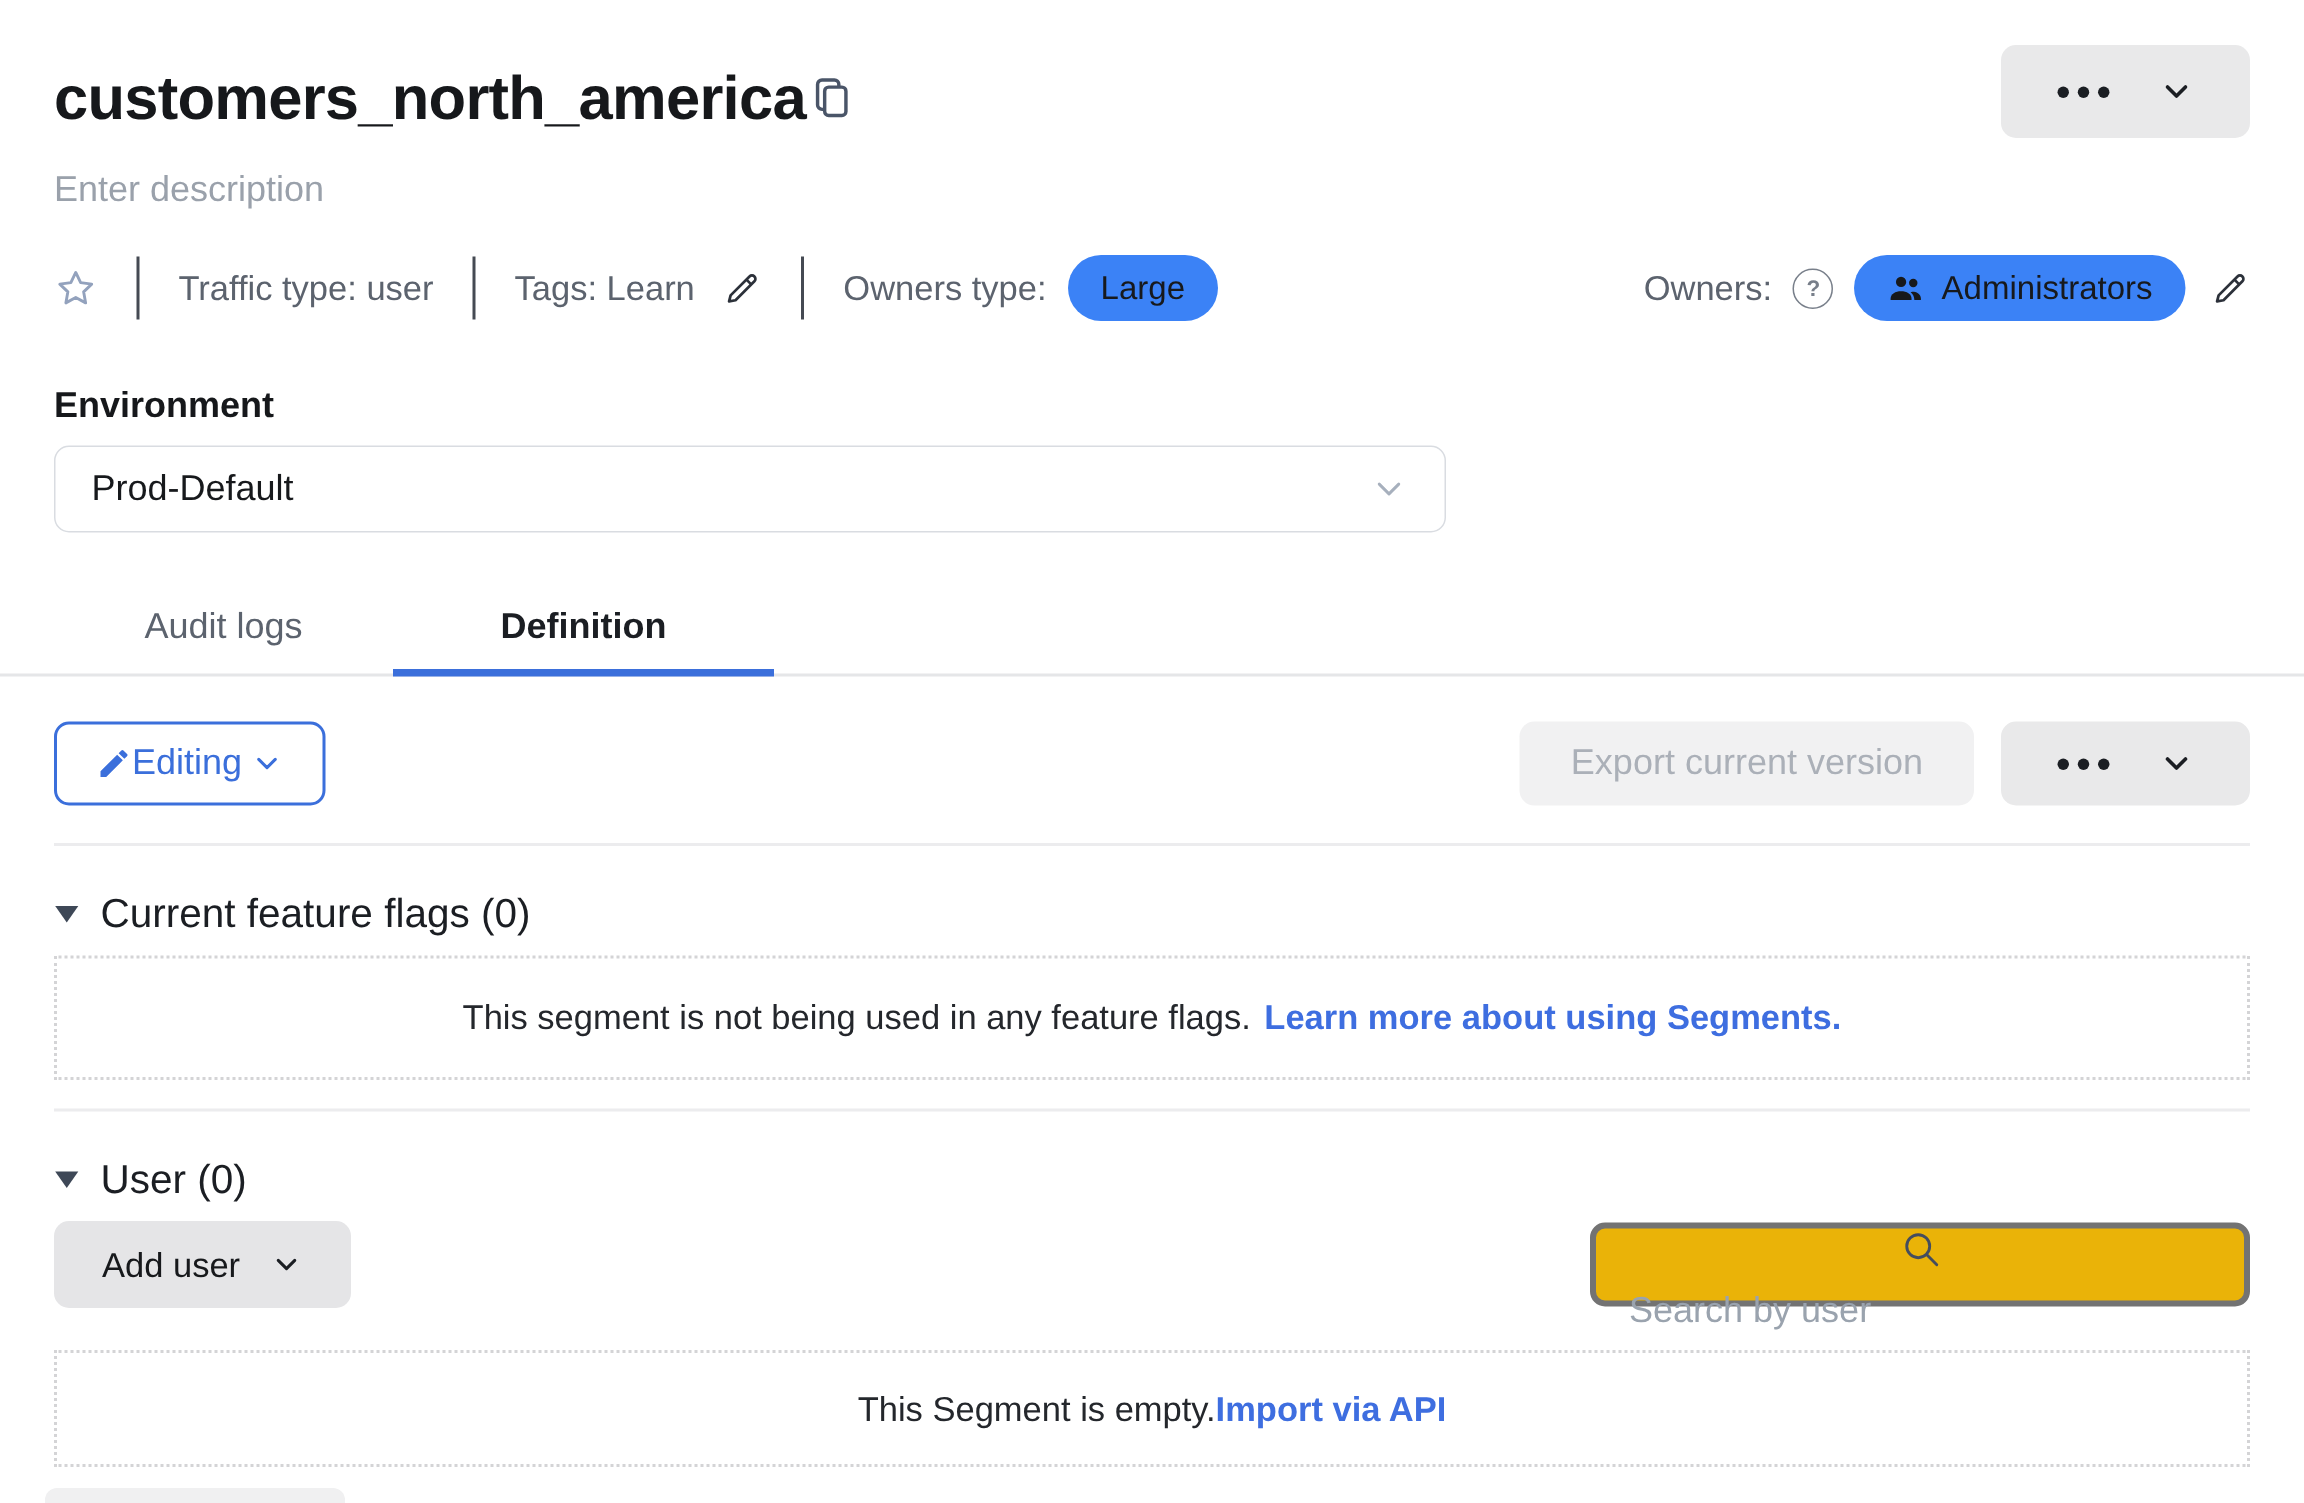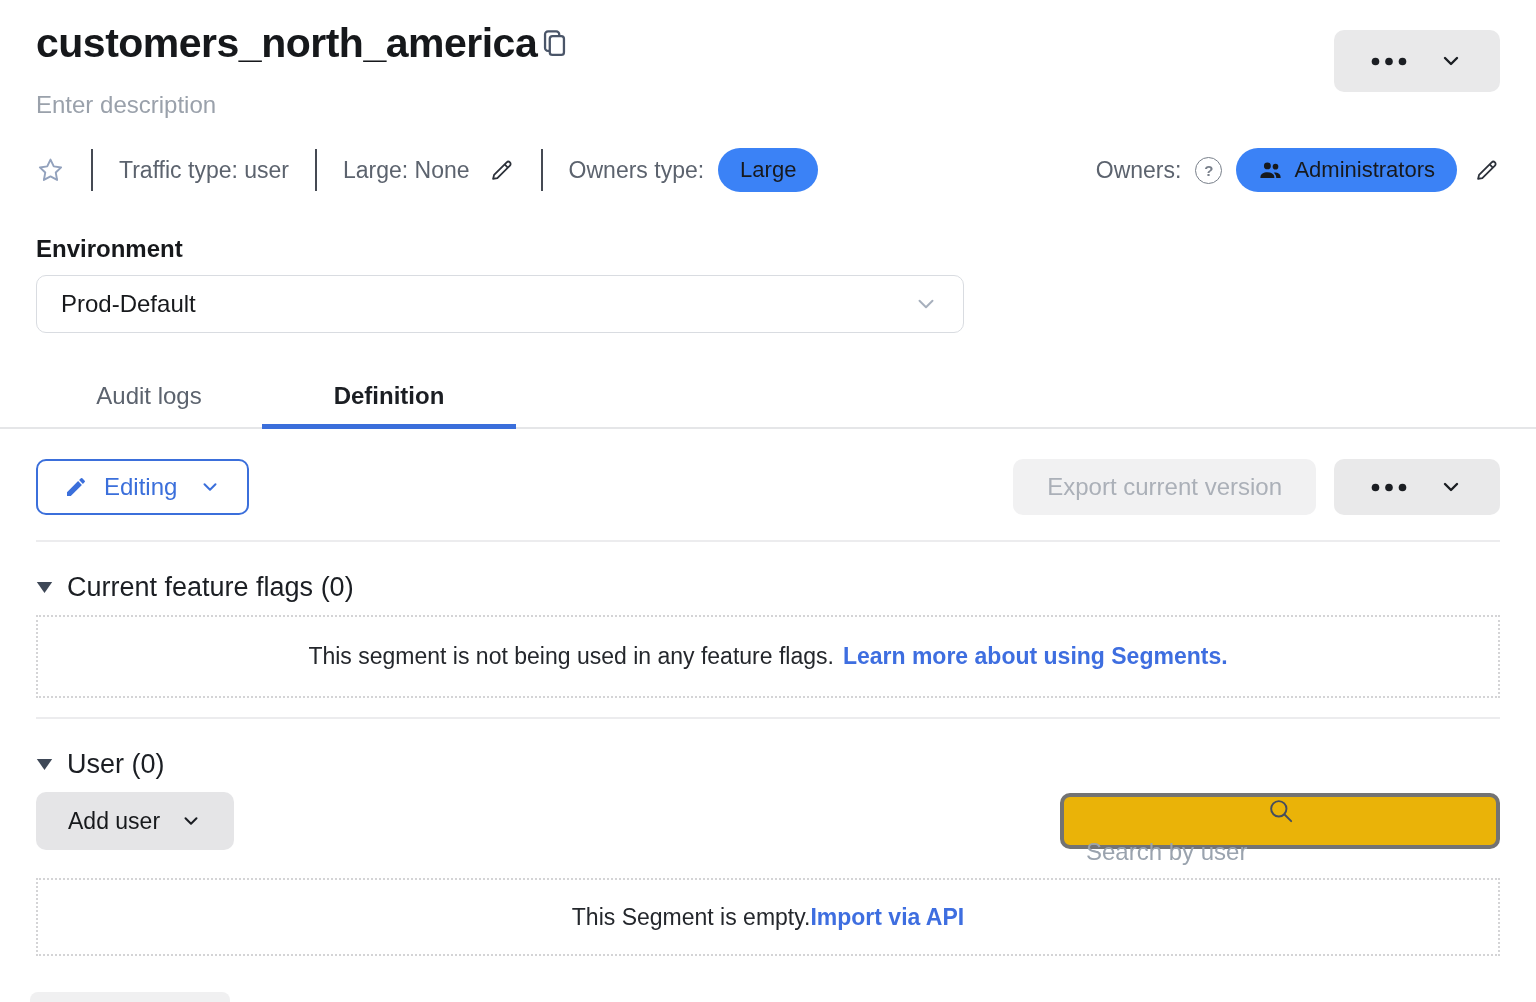--- a/index.html
+++ b/index.html
@@ -5,21 +5,21 @@
   * { box-sizing: border-box; }
   html,body { margin:0; padding:0; }
   body {
     width:1536px; height:1002px; background:#ffffff; overflow:hidden; position:relative;
     font-family:"Liberation Sans","DejaVu Sans",sans-serif; color:#17191c;
     -webkit-font-smoothing:antialiased;
   }
   .px { padding-left:36px; padding-right:36px; }
 
   
-  .title-row { display:flex; align-items:center; gap:4px; padding-top:20px; }
+  .title-row { display:flex; align-items:center; gap:4px; padding-top:42px; }
   .page-title { margin:0; font-size:41px; font-weight:700; letter-spacing:-0.5px; color:#16181b; }
   .icon-btn { background:none; border:none; padding:0; cursor:pointer; display:inline-flex; align-items:center; }
 
   .top-more-btn {
     position:absolute; top:30px; right:36px; width:166px; height:62px;
     background:#e9e9ea; border:none; border-radius:10px; cursor:pointer;
     display:flex; align-items:center; justify-content:center; gap:32px;
   }
   .description { margin-top:24px; font-size:24px; color:#9aa1ab; cursor:text; }
 
@@ -54,21 +54,21 @@
   .tabbar { margin-top:36px; display:flex; padding-left:36px; border-bottom:2px solid #e5e6e8; }
   .tab { font-size:24px; color:#5c636e; padding:13px 0 17px; width:226px; text-align:center; position:relative; cursor:pointer; }
   .tab + .tab { width:254px; }
   .tab.active { color:#1b1e23; font-weight:700; }
   .tab.active::after { content:""; position:absolute; left:0; right:0; bottom:-2px; height:5px; background:#3b6fdb; }
 
   
   .action-row { margin:30px 36px 0; display:flex; align-items:center; }
   .editing-btn {
     height:56px; padding:0 26px; border:2px solid #3b6fdb; background:#fff; border-radius:10px;
-    display:flex; align-items:center; gap:16px; color:#3b6fdb; font-size:24px; cursor:pointer;
+    display:flex; align-items:center; color:#3b6fdb; font-size:24px; cursor:pointer;
   }
   .editing-btn .chev { width:22px; height:22px; margin-left:6px; }
   .action-right { margin-left:auto; display:flex; gap:18px; }
   .export-btn {
     height:56px; padding:0 34px; border:none; border-radius:10px; background:#f1f1f2;
     color:#abb0b8; font-size:24px; font-weight:500; cursor:default;
   }
   .more-btn {
     width:166px; height:56px; background:#e9e9ea; border:none; border-radius:10px; cursor:pointer;
     display:flex; align-items:center; justify-content:center; gap:32px;
@@ -141,21 +141,21 @@
 
     <div class="meta-row">
       <button class="icon-btn">
         <svg width="29" height="29" viewBox="0 0 24 24" fill="none" stroke="#93a2bd" stroke-width="1.6" stroke-linejoin="round">
           <path d="M12 3l2.7 5.6 6.1.85-4.45 4.25 1.1 6.1L12 16.85l-5.45 2.95 1.1-6.1L3.2 9.45l6.1-.85z"></path>
         </svg>
       </button>
       <span class="vdiv"></span>
       <span class="meta-text">Traffic type: user</span>
       <span class="vdiv"></span>
-      <span class="meta-text">Large: None</span>
+      <span class="meta-text">Tags: Learn</span>
       <button class="icon-btn pencil">
         <svg width="27" height="27" viewBox="0 0 24 24" fill="none" stroke="#2c313a" stroke-width="1.6" stroke-linejoin="round">
           <path d="M4.5 19.5l.9-3.6L16.6 4.7a2.05 2.05 0 0 1 2.9 2.9L8.3 18.8l-3.8.7z"></path>
           <path d="M14.8 6.6l2.8 2.8"></path>
         </svg>
       </button>
       <span class="vdiv"></span>
       <span class="meta-text">Owners type:</span>
       <span class="pill">Large</span>
 

